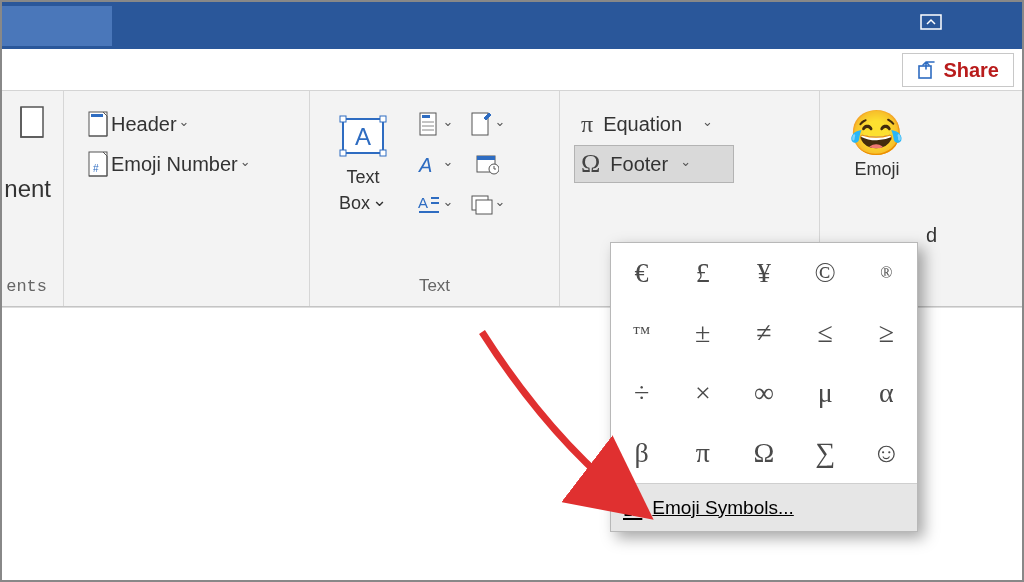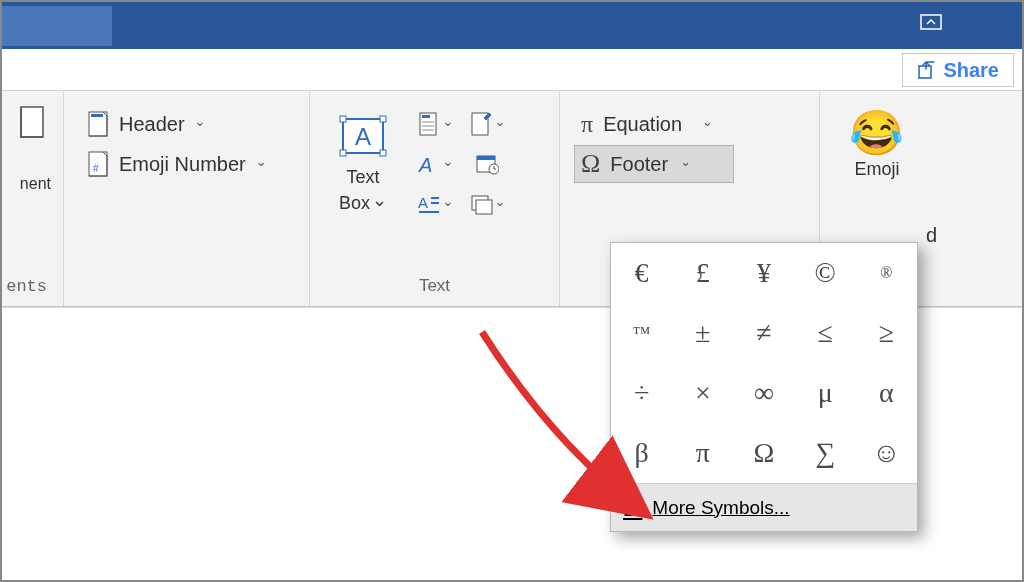--- a/index.html
+++ b/index.html
@@ -5,33 +5,33 @@
 * { box-sizing: border-box; margin: 0; padding: 0; font-family: "Segoe UI", Arial, sans-serif; }
 body { background: #fff; width: 1024px; height: 582px; overflow: hidden; position: relative; border: 2px solid #888; }
 
 
 .titlebar { height: 47px; background: #2a579a; position: relative; }
 .titlebar .highlight { position: absolute; left: 0; top: 4px; width: 110px; height: 40px; background: #4a77ba; }
 .titlebar .collapse-icon { position: absolute; right: 80px; top: 12px; width: 22px; height: 18px; }
 
 
 .sharebar { height: 42px; background: #fff; border-bottom: 1px solid #d4d4d4; position: relative; }
-.share-btn { position: absolute; right: 8px; top: 4px; height: 34px; padding: 0 14px; border: 1px solid #c8c8c8; background: #fff; display: flex; align-items: center; gap: 6px; font-size: 20px; font-weight: 600; color: #3b82f6; cursor: pointer; }
+.share-btn { position: absolute; right: 8px; top: 4px; height: 34px; padding: 0 14px; border: 1px solid #c8c8c8; background: #fff; display: flex; align-items: center; gap: 6px; font-size: 20px; font-weight: 600; color: #b91c1c; cursor: pointer; }
 
 
 .ribbon { height: 216px; background: #f3f3f3; border-bottom: 1px solid #c4c4c4; position: relative; display: flex; }
 .group { border-right: 1px solid #d6d6d6; padding: 10px 14px 0 14px; display: flex; flex-direction: column; height: 100%; }
 .group-label { text-align: center; font-size: 17px; color: #666; padding: 8px 0 10px 0; margin-top: auto; }
 .group-body { flex: 1; display: flex; gap: 6px; }
 
 
 .group.partial-left { padding-left: 0; }
 
 
-.rbtn { display: flex; align-items: center; gap: 8px; padding: 4px 10px 4px 6px; height: 38px; font-size: 20px; color: #333; cursor: pointer; border: 1px solid transparent; }
+.rbtn { display: flex; align-items: center; gap: 0; padding: 4px 10px 4px 6px; height: 38px; font-size: 20px; color: #333; cursor: pointer; border: 1px solid transparent; }
 .rbtn.active { background: #d9d9d9; border-color: #b3b3b3; }
 .rbtn .chev { font-size: 13px; color: #555; margin-left: 2px; }
 
 
 .rbtn-large { display: flex; flex-direction: column; align-items: center; justify-content: flex-start; gap: 4px; padding: 6px 8px; width: 78px; cursor: pointer; font-size: 18px; color: #333; }
 .rbtn-large .lbl-line { display: flex; align-items: center; gap: 2px; }
 
 
 .mini { width: 50px; height: 38px; display: flex; align-items: center; justify-content: center; gap: 2px; cursor: pointer; border: 1px solid transparent; }
 .mini .chev { font-size: 13px; color: #555; }
@@ -80,21 +80,21 @@
 </div>
 
 <div class="ribbon">
 
   <div class="group partial-left" style="width:62px;">
     <div class="group-body" style="flex-direction:column; align-items:flex-end; justify-content:flex-start; padding-top:4px;">
       <svg width="32" height="40" viewBox="0 0 32 40">
         <rect x="4" y="2" width="22" height="30" fill="#fff" stroke="#555" stroke-width="1.5"></rect>
         <polyline points="4,2 4,32 26,32" fill="none" stroke="#555" stroke-width="1.5"></polyline>
       </svg>
-      <div style="font-size:16px;color:#333;margin-top:24px;margin-right:-2px;">nent</div>
+      <div style="font-size:24px;color:#333;margin-top:24px;margin-right:-2px;">nent</div>
     </div>
     <div class="group-label" style="text-align:right;padding-right:2px;font-family:Liberation Mono, monospace;">ents</div>
   </div>
 
   <div class="group" style="width:246px;">
     <div class="group-body" style="flex-direction:column; gap:2px; padding-top:4px;">
       <div class="rbtn">
         <svg width="26" height="30">
             <rect x="4" y="3" width="18" height="24" fill="#fff" stroke="#555"></rect>
             <polyline points="18,3 22,7 22,27 4,27" fill="none" stroke="#555"></polyline>
@@ -240,21 +240,21 @@
     <div class="sym-cell">μ</div>
     <div class="sym-cell">α</div>
     <div class="sym-cell">β</div>
     <div class="sym-cell">π</div>
     <div class="sym-cell">Ω</div>
     <div class="sym-cell">∑</div>
     <div class="sym-cell">☺</div>
   </div>
   <div class="sym-more">
     <span style="font-family:'Cambria Math',serif;font-size:26px;text-decoration:none;display:inline-block;">Ω</span>
-    <span>More Symbols...</span>
+    <span>Emoji Symbols...</span>
   </div>
 </div>
 
 <svg class="arrow-svg" viewBox="0 0 220 230">
   <defs>
     <marker id="ah" markerWidth="12" markerHeight="12" refX="9" refY="6" orient="auto">
       <path d="M0,0 L12,6 L0,12 Z" fill="#e03030"></path>
     </marker>
   </defs>
   <path d="M20 20 Q 90 130 175 195" stroke="#e03030" stroke-width="7" fill="none" marker-end="url(#ah)"></path>

